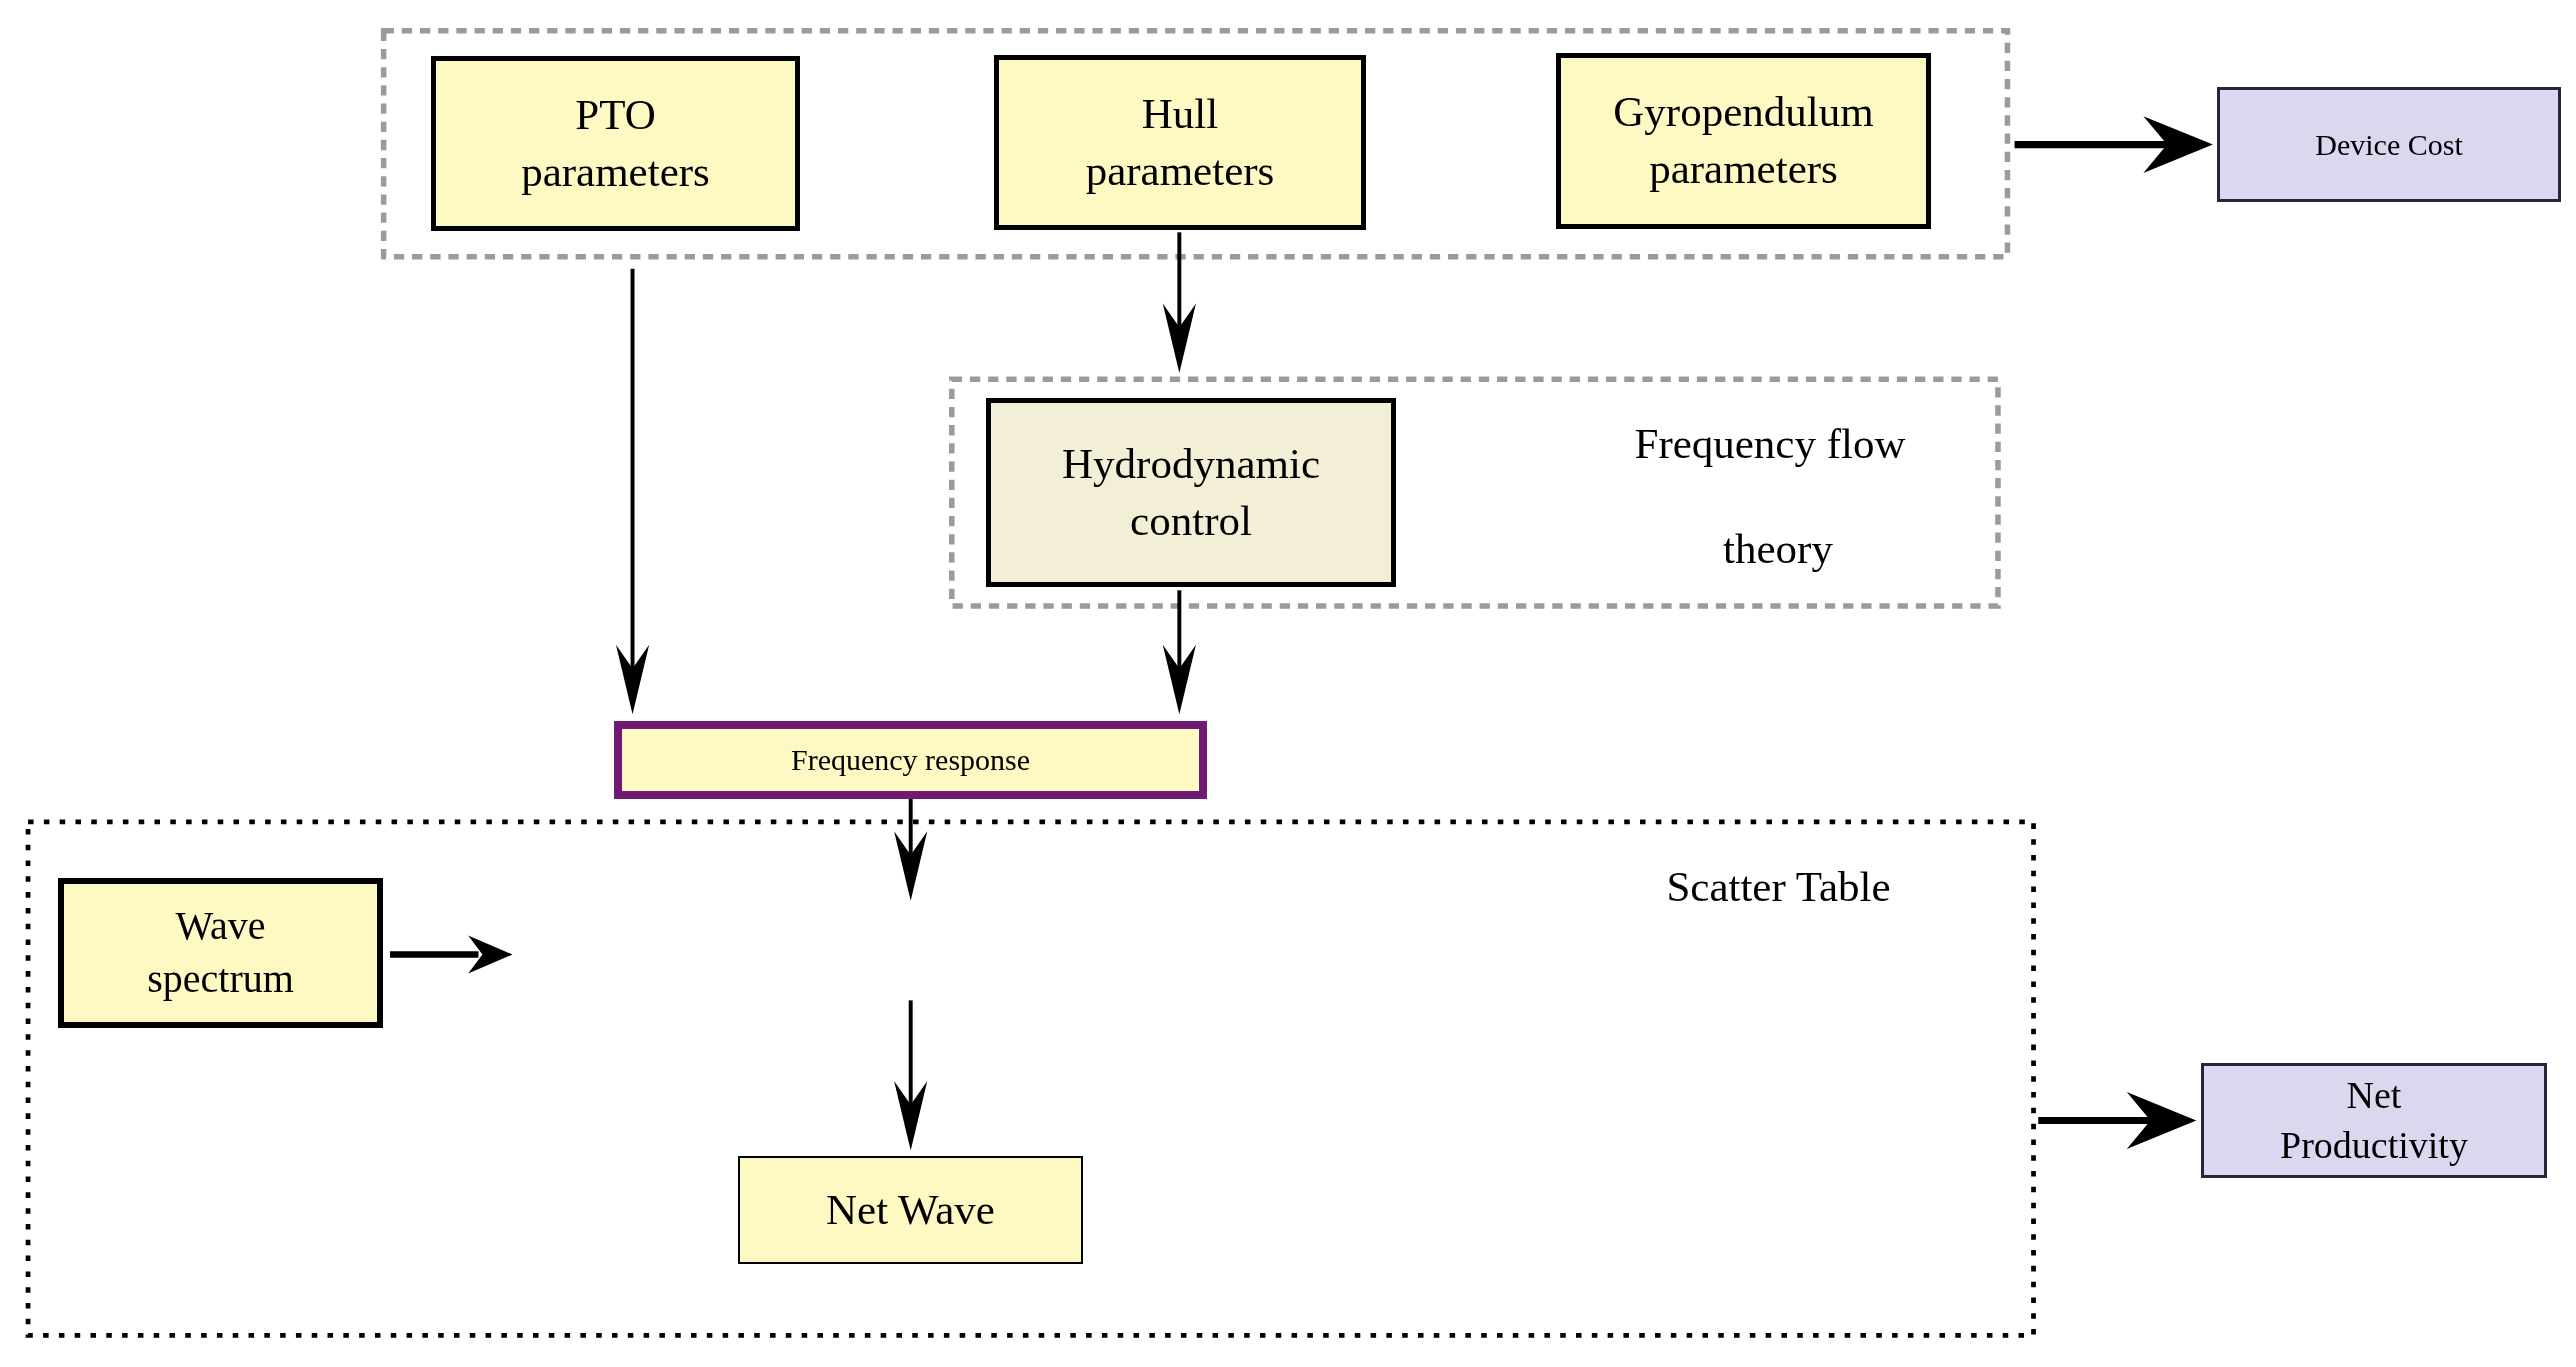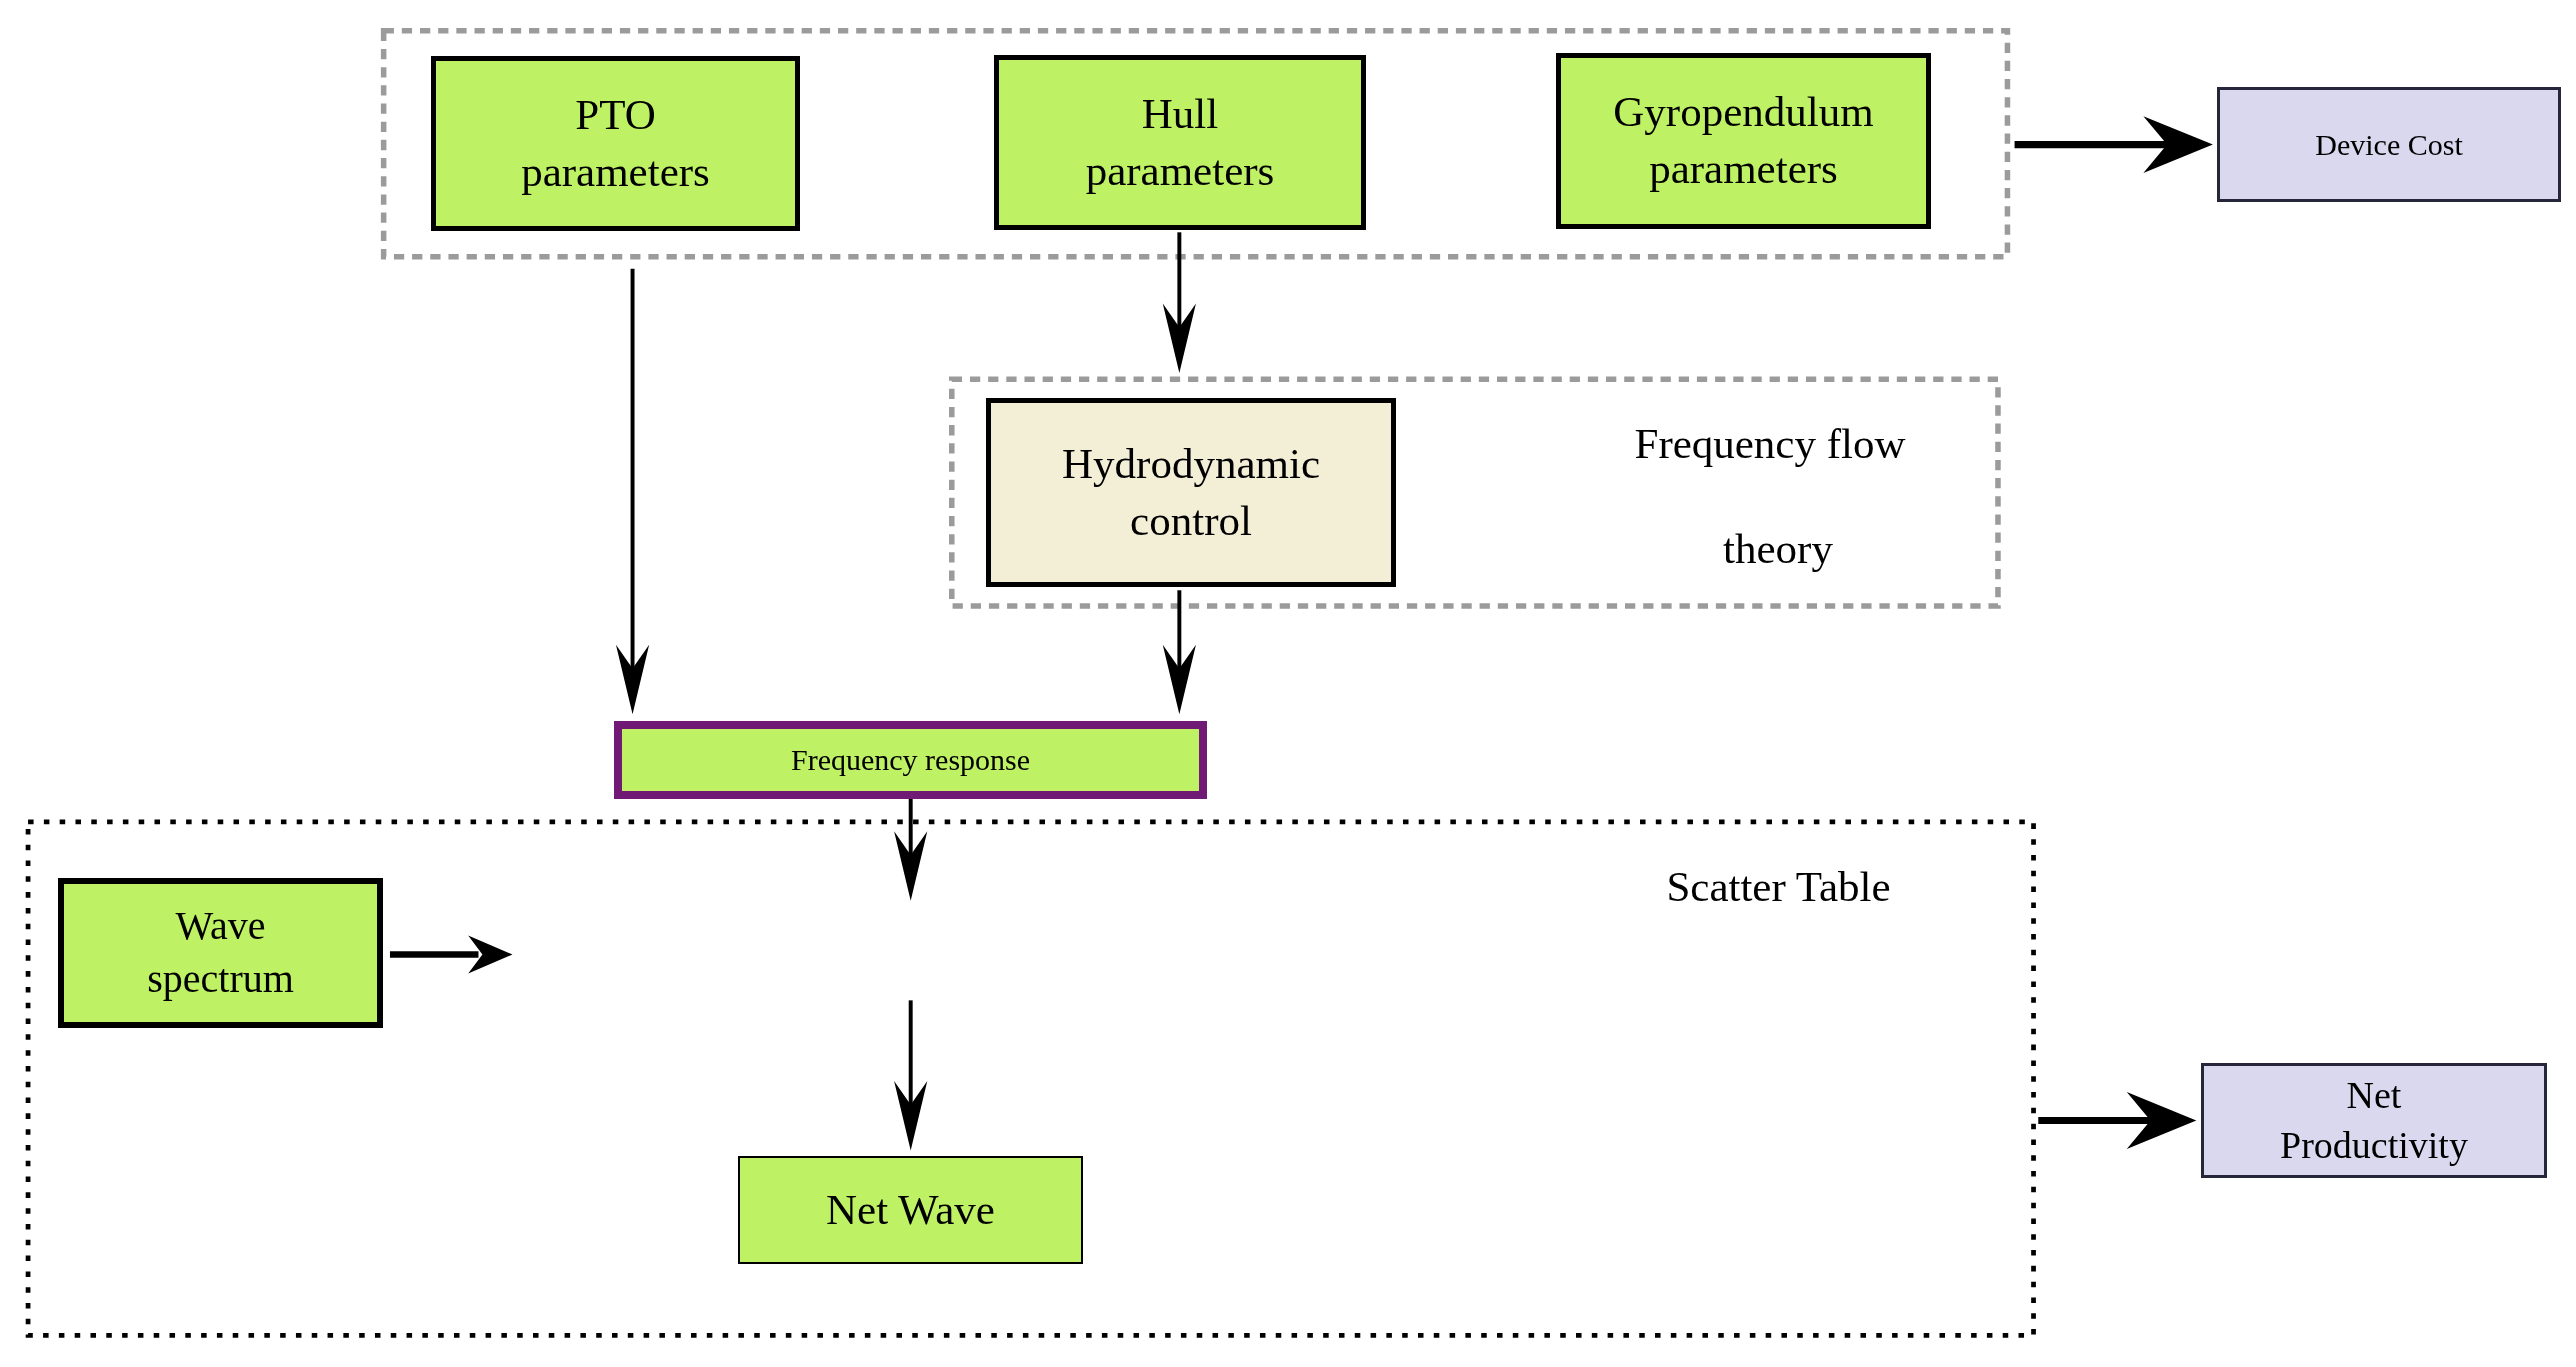--- a/index.html
+++ b/index.html
@@ -11,21 +11,21 @@
     color:#000;
     overflow:hidden;
   }
   svg.layer{position:absolute;left:0;top:0;z-index:1;}
   .box{
     position:absolute;z-index:2;
     box-sizing:border-box;
     display:flex;flex-direction:column;
     align-items:center;justify-content:center;
     text-align:center;
-    background:#bef264;
+    background:#fef9c3;
     line-height:1.32;
   }
   .box.thick{border:5.5px solid #000;}
   .box.medium{border:8px solid #701a75;}
   .box.thin{border:2.4px solid #000;}
   .box.lavender{background:#d9d8ee;border:3.2px solid #26263a;}
   .box.cream{background:#f3eed6;}
   .fs-main{font-size:43px;}
   .fs-52{font-size:30px;}
   .fs-50{font-size:40px;}

